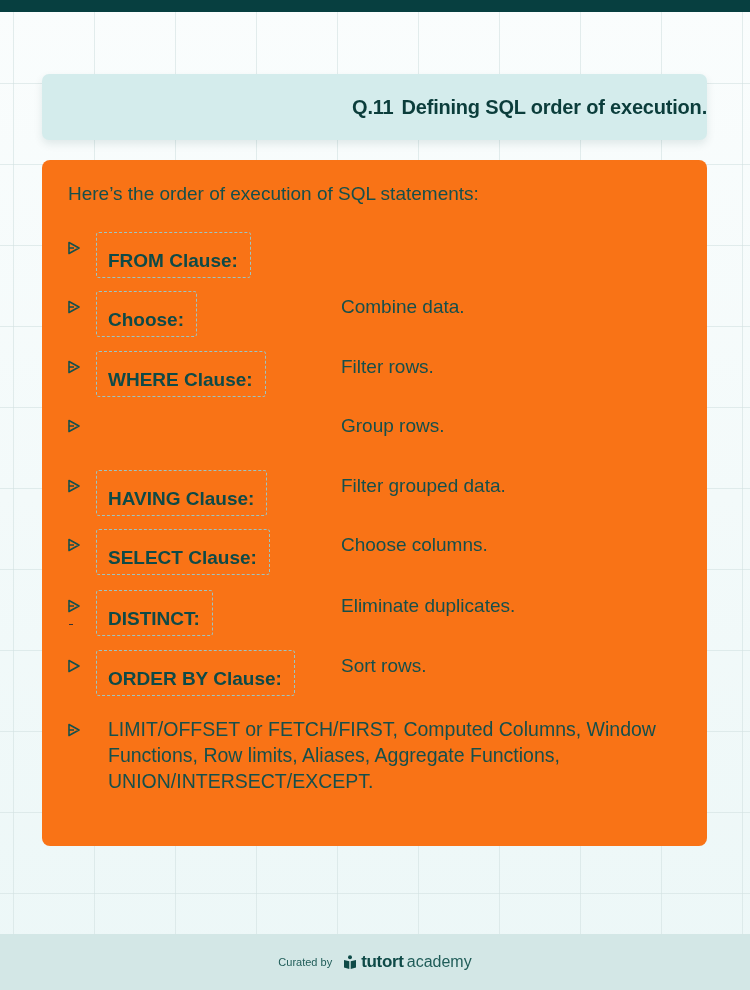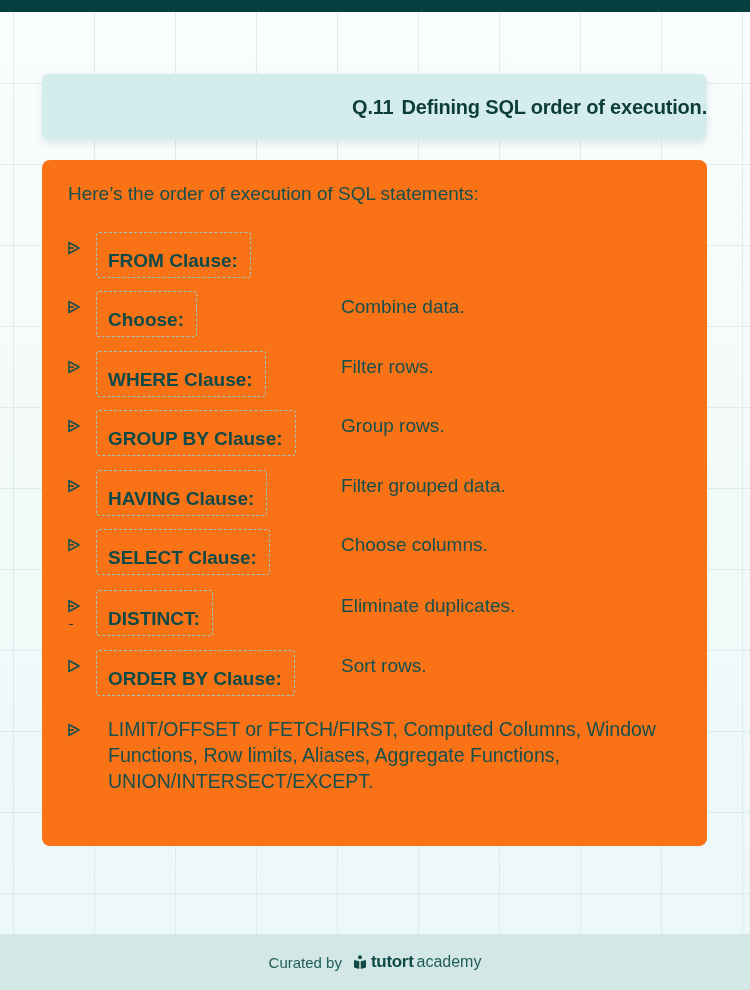--- a/index.html
+++ b/index.html
@@ -41,21 +41,21 @@
   .dash { position:absolute; left:27px; top:34px; width:4px; height:1px; background:#333; }
   .last {
     position:absolute; left:66px; top:556px; width:560px;
     font-size:19.5px; line-height:26px; color:#164f4b;
   }
   .last-arrow { position:absolute; left:25px; top:563px; width:14px; height:14px; }
   .footer {
     position:absolute; left:0; top:934px; width:750px; height:56px;
     background:#d3e7e6; display:flex; align-items:center; justify-content:center;
   }
-  .curated { font-size:15px; color:#1f5c58; margin-right:12px; }
+  .curated { font-size:11px; color:#1f5c58; margin-right:12px; }
   .logo { display:flex; align-items:center; }
   .logo-icon { width:12px; height:14px; margin-right:5px; }
   .brand { font-size:17px; font-weight:700; color:#0e4a47; margin-right:3px; letter-spacing:-0.3px; }
   .brand2 { font-size:16px; color:#1f5c58; }
 </style>
 </head>
 <body>
 
 <div class="topbar"></div>
 
@@ -88,21 +88,20 @@
         <path d="M2 1.5 L12 7 L2 12.5 Z M2 7 L7 7" fill="none" stroke="#16504c" stroke-width="1.6" stroke-linejoin="round"></path>
       </svg>
     <div class="term">WHERE Clause:</div>
     <div class="desc">Filter rows.</div>
   </div>
 
   <div class="row" style="top:250px">
     <svg class="arrow" viewBox="0 0 14 14">
         <path d="M2 1.5 L12 7 L2 12.5 Z M2 7 L7 7" fill="none" stroke="#16504c" stroke-width="1.6" stroke-linejoin="round"></path>
       </svg>
-    <div class="term">GROUP BY Clause:</div>
     <div class="desc">Group rows.</div>
   </div>
 
   <div class="row" style="top:310px">
     <svg class="arrow" viewBox="0 0 14 14">
         <path d="M2 1.5 L12 7 L2 12.5 Z M2 7 L7 7" fill="none" stroke="#16504c" stroke-width="1.6" stroke-linejoin="round"></path>
       </svg>
     <div class="term">HAVING Clause:</div>
     <div class="desc">Filter grouped data.</div>
   </div>

